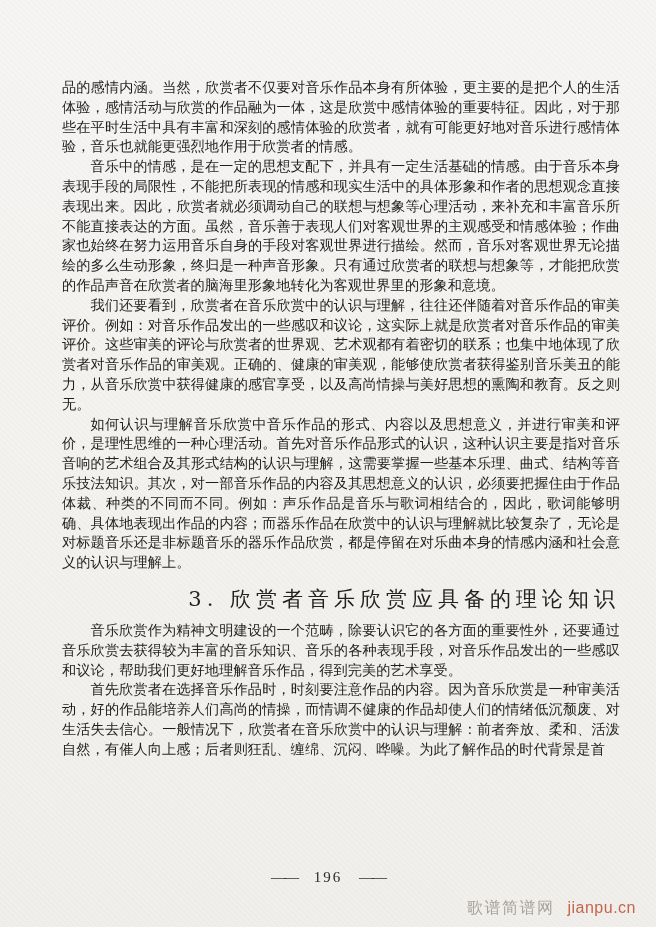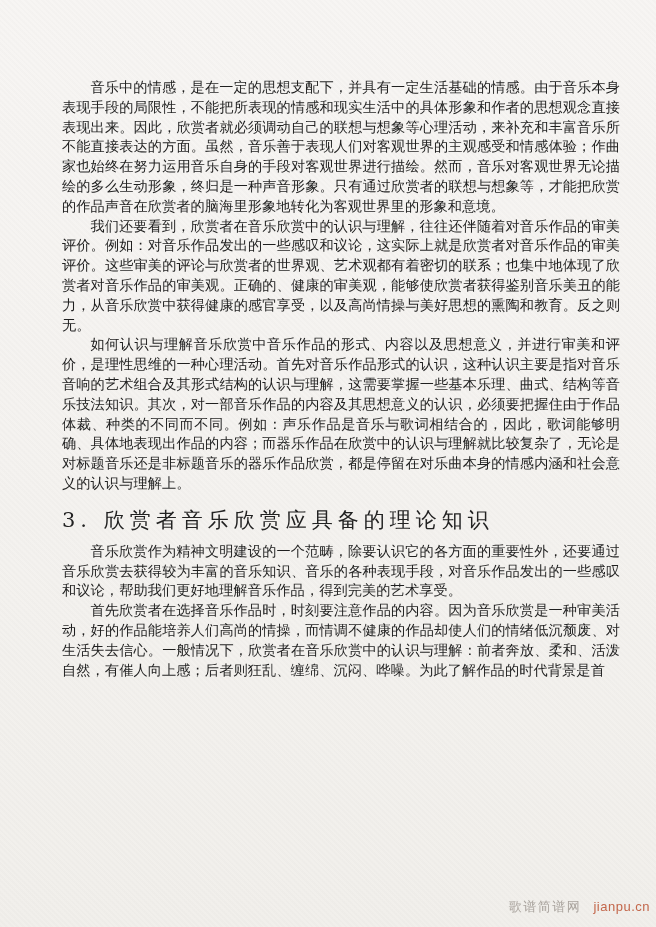--- a/index.html
+++ b/index.html
@@ -38,63 +38,69 @@
     margin: 0;
   }
   .text-block p.indent {
     text-indent: 2em;
   }
   .text-block h2.heading {
     margin: 13px 0 9px 0;
     font-size: 21px;
     line-height: 26px;
     font-weight: 500;
-    text-align: left;
+    text-align: right;
     text-indent: 0;
     letter-spacing: 5px;
     color: #222;
     font-family: "DejaVu Serif", "Liberation Serif", serif;
   }
   .footer {
     position: absolute;
     top: 869px;
     left: 0;
     width: 100%;
     text-align: center;
     font-size: 15px;
     color: #2b2b2b;
   }
   .footer .dash { letter-spacing: -2px; }
   .footer .num { margin: 0 13px; letter-spacing: 2px; }
   .watermark {
     position: absolute;
     top: 898px;
-    right: 6px;
-    font-size: 13px;
+    right: 20px;
+    font-size: 16px;
     font-family: "Liberation Sans", "DejaVu Sans", sans-serif;
     letter-spacing: 1.5px;
     white-space: nowrap;
     margin-left: 12px;
   }
   .wm-name { color: #a9a39d; }
   .wm-url  { color: #c3674b; margin-left: 7px; letter-spacing: 0.5px; }
 </style>
 </head>
 <body>
 
 <div class="page">
 
   <main class="text-block">
+      <p class="para">品的感情内涵。当然，欣赏者不仅要对音乐作品本身有所体验，更主要的是把个人的生活体验，感情活动与欣赏的作品融为一体，这是欣赏中感情体验的重要特征。因此，对于那些在平时生活中具有丰富和深刻的感情体验的欣赏者，就有可能更好地对音乐进行感情体验，音乐也就能更强烈地作用于欣赏者的情感。</p>
       <p class="para indent">音乐中的情感，是在一定的思想支配下，并具有一定生活基础的情感。由于音乐本身表现手段的局限性，不能把所表现的情感和现实生活中的具体形象和作者的思想观念直接表现出来。因此，欣赏者就必须调动自己的联想与想象等心理活动，来补充和丰富音乐所不能直接表达的方面。虽然，音乐善于表现人们对客观世界的主观感受和情感体验；作曲家也始终在努力运用音乐自身的手段对客观世界进行描绘。然而，音乐对客观世界无论描绘的多么生动形象，终归是一种声音形象。只有通过欣赏者的联想与想象等，才能把欣赏的作品声音在欣赏者的脑海里形象地转化为客观世界里的形象和意境。</p>
       <p class="para indent">我们还要看到，欣赏者在音乐欣赏中的认识与理解，往往还伴随着对音乐作品的审美评价。例如：对音乐作品发出的一些感叹和议论，这实际上就是欣赏者对音乐作品的审美评价。这些审美的评论与欣赏者的世界观、艺术观都有着密切的联系；也集中地体现了欣赏者对音乐作品的审美观。正确的、健康的审美观，能够使欣赏者获得鉴别音乐美丑的能力，从音乐欣赏中获得健康的感官享受，以及高尚情操与美好思想的熏陶和教育。反之则无。</p>
       <p class="para indent">如何认识与理解音乐欣赏中音乐作品的形式、内容以及思想意义，并进行审美和评价，是理性思维的一种心理活动。首先对音乐作品形式的认识，这种认识主要是指对音乐音响的艺术组合及其形式结构的认识与理解，这需要掌握一些基本乐理、曲式、结构等音乐技法知识。其次，对一部音乐作品的内容及其思想意义的认识，必须要把握住由于作品体裁、种类的不同而不同。例如：声乐作品是音乐与歌词相结合的，因此，歌词能够明确、具体地表现出作品的内容；而器乐作品在欣赏中的认识与理解就比较复杂了，无论是对标题音乐还是非标题音乐的器乐作品欣赏，都是停留在对乐曲本身的情感内涵和社会意义的认识与理解上。</p>
       <h2 class="heading">3. 欣赏者音乐欣赏应具备的理论知识</h2>
       <p class="para indent">音乐欣赏作为精神文明建设的一个范畴，除要认识它的各方面的重要性外，还要通过音乐欣赏去获得较为丰富的音乐知识、音乐的各种表现手段，对音乐作品发出的一些感叹和议论，帮助我们更好地理解音乐作品，得到完美的艺术享受。</p>
       <p class="para indent">首先欣赏者在选择音乐作品时，时刻要注意作品的内容。因为音乐欣赏是一种审美活动，好的作品能培养人们高尚的情操，而情调不健康的作品却使人们的情绪低沉颓废、对生活失去信心。一般情况下，欣赏者在音乐欣赏中的认识与理解：前者奔放、柔和、活泼自然，有催人向上感；后者则狂乱、缠绵、沉闷、哗噪。为此了解作品的时代背景是首</p>
     </main>
 
+  <div class="footer">
+    <span class="dash">——</span>
+    <span class="num">196</span>
+    <span class="dash">——</span>
+  </div>
 
   <div class="watermark">
     <span class="wm-name">歌谱简谱网</span>
     <span class="wm-url">jianpu.cn</span>
   </div>
 
 </div>
 
 </body></html>

